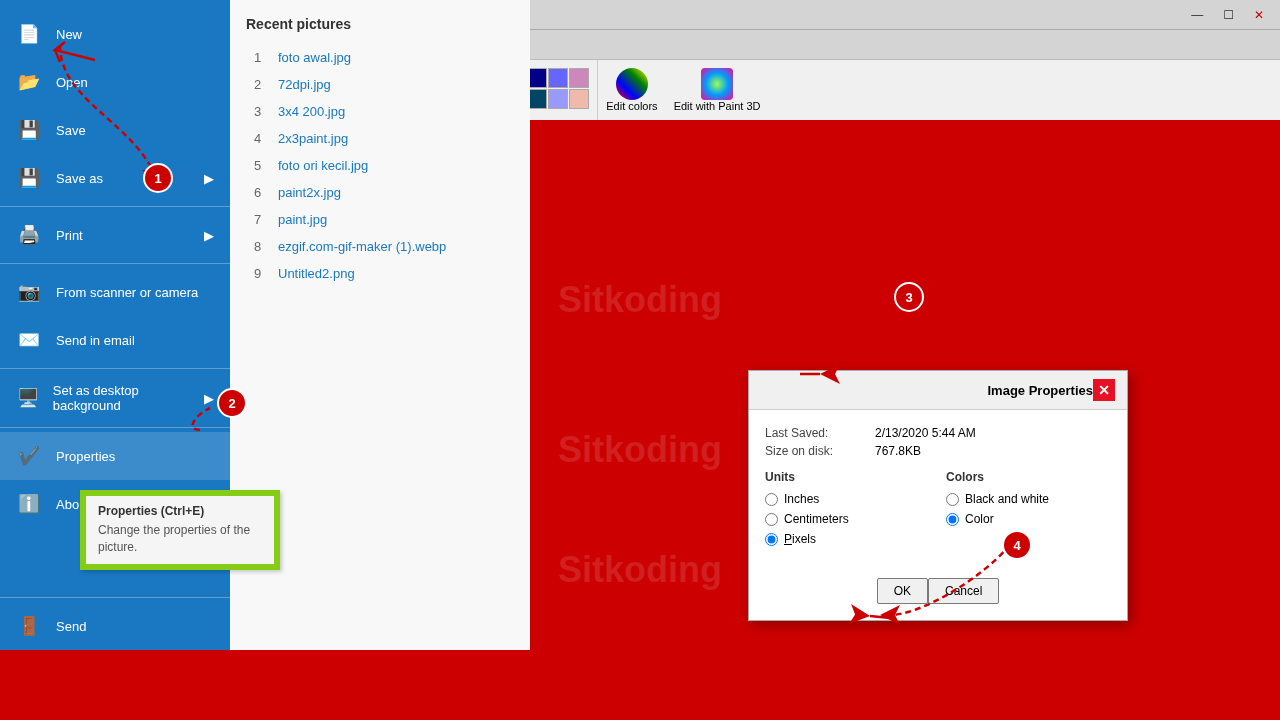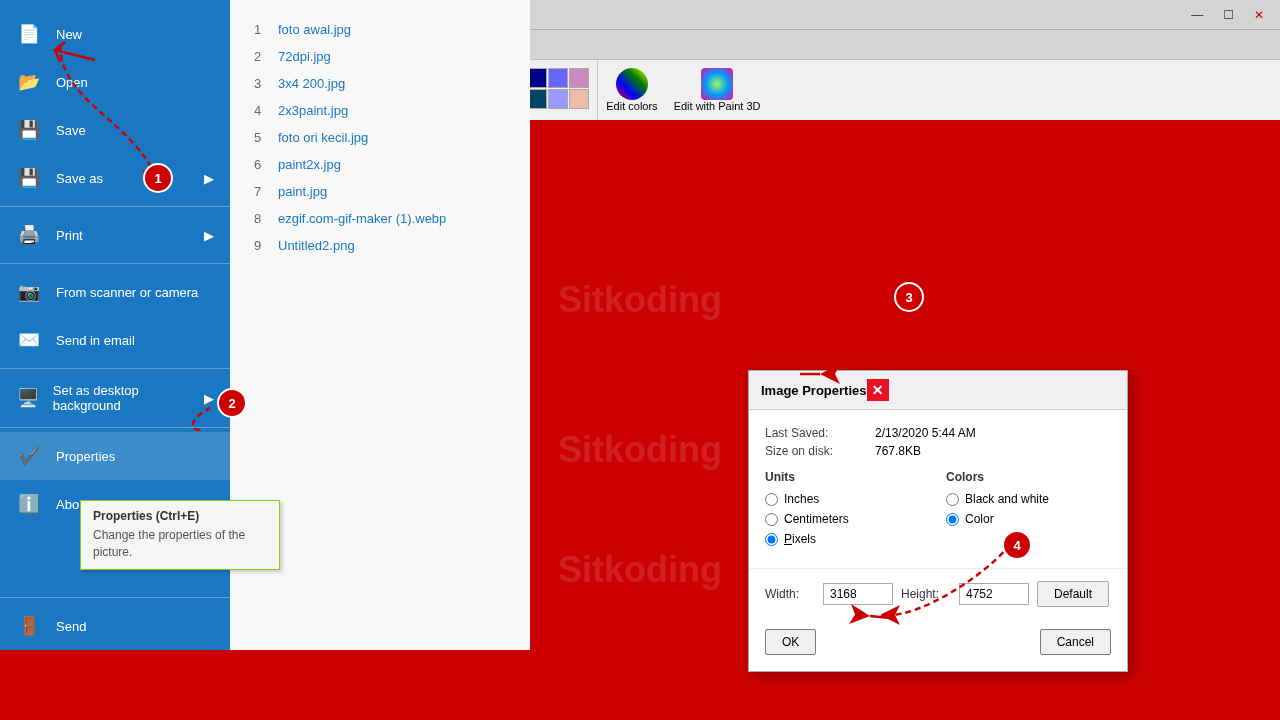--- a/index.html
+++ b/index.html
@@ -148,21 +148,21 @@
       gap: 8px;
     }
     .recent-num { color: #666; min-width: 16px; }
 
     
     .tooltip-box {
       position: absolute;
       left: 80px;
       bottom: 150px;
       background: #f5f5f5;
-      border: 1px solid #84cc16;
+      border: 6px solid #84cc16;
       padding: 8px 12px;
       width: 200px;
       font-size: 12px;
       z-index: 20;
       box-shadow: 2px 2px 4px rgba(0,0,0,0.2);
     }
     .tooltip-title { font-weight: bold; margin-bottom: 4px; color: #333; }
     .tooltip-text { color: #555; line-height: 1.4; }
     .dialog {
       background: white;
@@ -170,21 +170,21 @@
       box-shadow: 4px 4px 12px rgba(0,0,0,0.3);
       width: 380px;
       margin: 130px auto;
       margin-left: 200px;
     }
     .dialog-title-bar {
       background: #f0f0f0;
       padding: 8px 12px;
       display: flex;
       align-items: center;
-      justify-content: flex-start;
+      justify-content: flex-end;
       border-bottom: 1px solid #ccc;
       font-size: 13px;
       font-weight: 600;
     }
     .dialog-close {
       width: 22px; height: 22px;
       background: #e81123;
       color: white;
       border: none;
       cursor: pointer;
@@ -238,21 +238,21 @@
       font-size: 12px;
       border: 1px solid #aaa;
       background: #f0f0f0;
       cursor: pointer;
       border-radius: 2px;
     }
     .ok-btn, .cancel-btn { border-color: #7a7a7a; }
 
     .dialog-action-row {
       display: flex;
-      justify-content: space-between;
+      justify-content: center;
       gap: 0;
       padding: 10px 16px 16px;
     }
 
     
     .ann-svg {
       position: absolute;
       top: 0; left: 0;
       width: 1280px; height: 720px;
       pointer-events: none;
@@ -448,20 +448,21 @@
     </div>
     <div class="file-menu-spacer"></div>
     <div class="file-menu-divider"></div>
     <div class="file-menu-item">
       <span class="menu-icon">🚪</span>
       <span>Send</span>
     </div>
   </div>
 
   <div class="file-menu-right">
+    <div class="recent-title">Recent pictures</div>
     <div class="recent-item">
       <span class="recent-num">1</span>
       <span>foto awal.jpg</span>
     </div>
     <div class="recent-item">
       <span class="recent-num">2</span>
       <span>72dpi.jpg</span>
     </div>
     <div class="recent-item">
       <span class="recent-num">3</span>
@@ -540,27 +541,20 @@
             <label for="bw">Black and white</label>
           </div>
           <div class="radio-row">
             <input type="radio" name="colors" id="color" checked="" style="">
             <label for="color">Color</label>
           </div>
         </div>
       </div>
     </div>
 
-    <div class="dialog-bottom">
-      <span class="dim-label">Width:</span>
-      <input class="dim-input" type="text" value="3168" style="">
-      <span class="dim-label">Height:</span>
-      <input class="dim-input" type="text" value="4752" style="">
-      <button class="default-btn">Default</button>
-    </div>
 
     <div class="dialog-action-row">
       <button class="ok-btn">OK</button>
       <button class="cancel-btn">Cancel</button>
     </div>
   </div>
 </div>
 
 <svg class="ann-svg">
 

